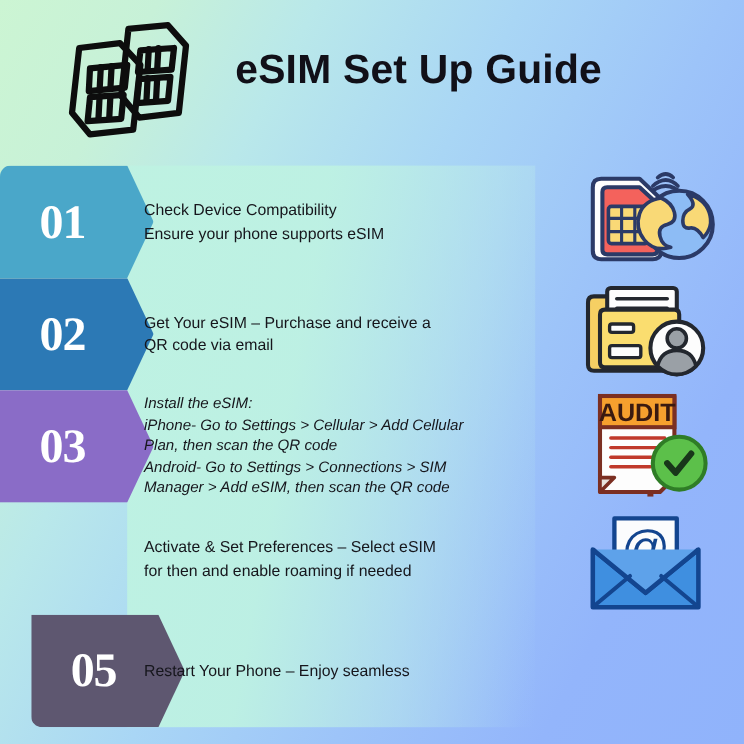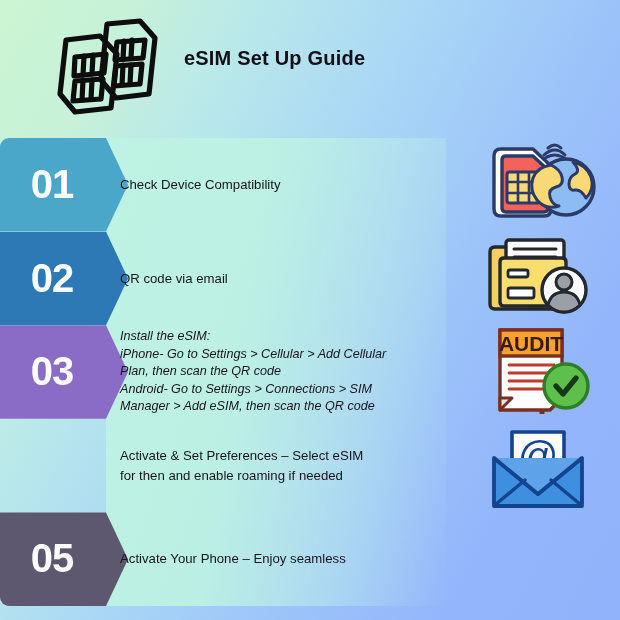--- a/index.html
+++ b/index.html
@@ -30,26 +30,26 @@
   }
   .header-icon {
     position: absolute;
     left: 44px;
     top: 16px;
     width: 124px;
     height: 100px;
   }
   .header-title {
     position: absolute;
-    left: 184px;
+    left: 196px;
     top: 36px;
     width: 300px;
     height: 44px;
     line-height: 44px;
-    font-size: 20px;
+    font-size: 34px;
     font-weight: bold;
     letter-spacing: 0.2px;
     color: #111018;
     text-align: left;
     white-space: nowrap;
   }
 
   
   .content-panel {
     position: absolute;
@@ -80,20 +80,21 @@
     height: 93.6px;
   }
   .step-badge {
     position: absolute;
     left: 0;
     top: 0;
     width: 128px;
     height: 93.6px;
     -webkit-clip-path: polygon(0 0, 106px 0, 128px 50%, 106px 100%, 0 100%);
     clip-path: polygon(0 0, 106px 0, 128px 50%, 106px 100%, 0 100%);
+    font-family: Liberation Serif, serif;
   }
   .step-row:first-child .step-badge {
     border-top-left-radius: 9px;
   }
   .step-row:last-child .step-badge {
     border-bottom-left-radius: 9px;
   }
   .step-number {
     position: absolute;
     left: 0;
@@ -166,28 +167,30 @@
   <div class="content-panel"></div>
 
   <div class="steps">
 
     <div class="step-row" style="top:0px;">
       <div class="step-badge" style="background:#4aa7c9;">
         <div class="step-number">01</div>
       </div>
       <div class="step-text">
         <span class="line">Check Device Compatibility</span>
+        <span class="line">Ensure your phone supports eSIM</span>
       </div>
     </div>
 
     <div class="step-row" style="top:93.6px;">
       <div class="step-badge" style="background:#2c79b5;padding-left:30px;">
         <div class="step-number">02</div>
       </div>
       <div class="step-text">
+        <span class="line">Get Your eSIM – Purchase and receive a</span>
         <span class="line">QR code via email</span>
       </div>
     </div>
 
     <div class="step-row" style="top:187.2px;">
       <div class="step-badge" style="background:#8a6cc7;">
         <div class="step-number">03</div>
       </div>
       <div class="step-text compact">
         <span class="line">Install the eSIM:</span>
@@ -199,25 +202,25 @@
     </div>
 
     <div class="step-row" style="top:280.8px;">
       <div class="step-text">
         <span class="line">Activate &amp; Set Preferences – Select eSIM</span>
         <span class="line">for then and enable roaming if needed</span>
       </div>
     </div>
 
     <div class="step-row" style="top:374.4px;">
-      <div class="step-badge" style="background:#5e5770; border-bottom-right-radius:0;">
+      <div class="step-badge" style="background:#5e5770; border-bottom-right-radius:0;margin-left:26px;">
         <div class="step-number">05</div>
       </div>
       <div class="step-text">
-        <span class="line">Activate Your Phone – Enjoy seamless</span>
+        <span class="line">Restart Your Phone – Enjoy seamless</span>
       </div>
     </div>
   </div>
 
   <div class="icon-col">
 
     <div class="side-icon" style="top:4px;">
       <svg viewBox="0 0 124 94" width="124" height="94">
         <g stroke="#2b3a67" stroke-width="3" stroke-linejoin="round" stroke-linecap="round" fill="none">
           <path d="M70 16 q7 -6 13 0"></path>

